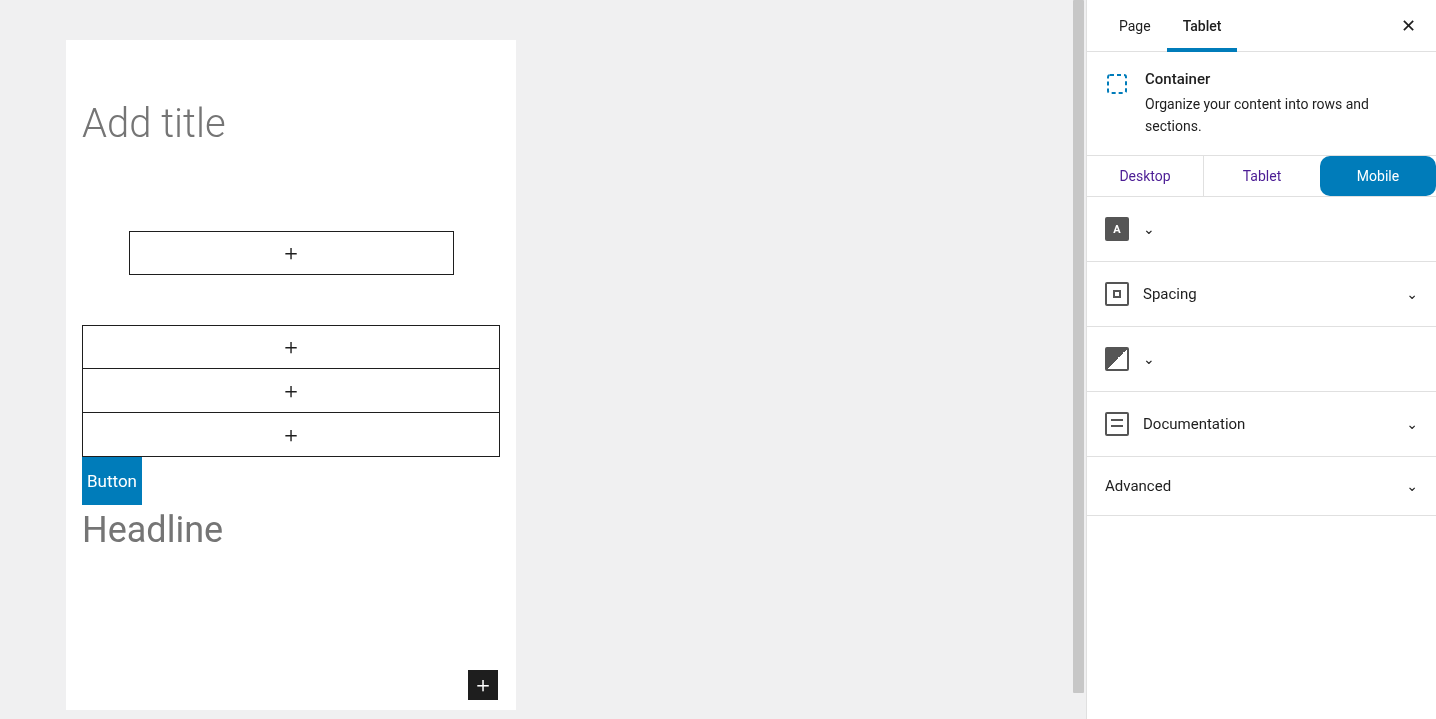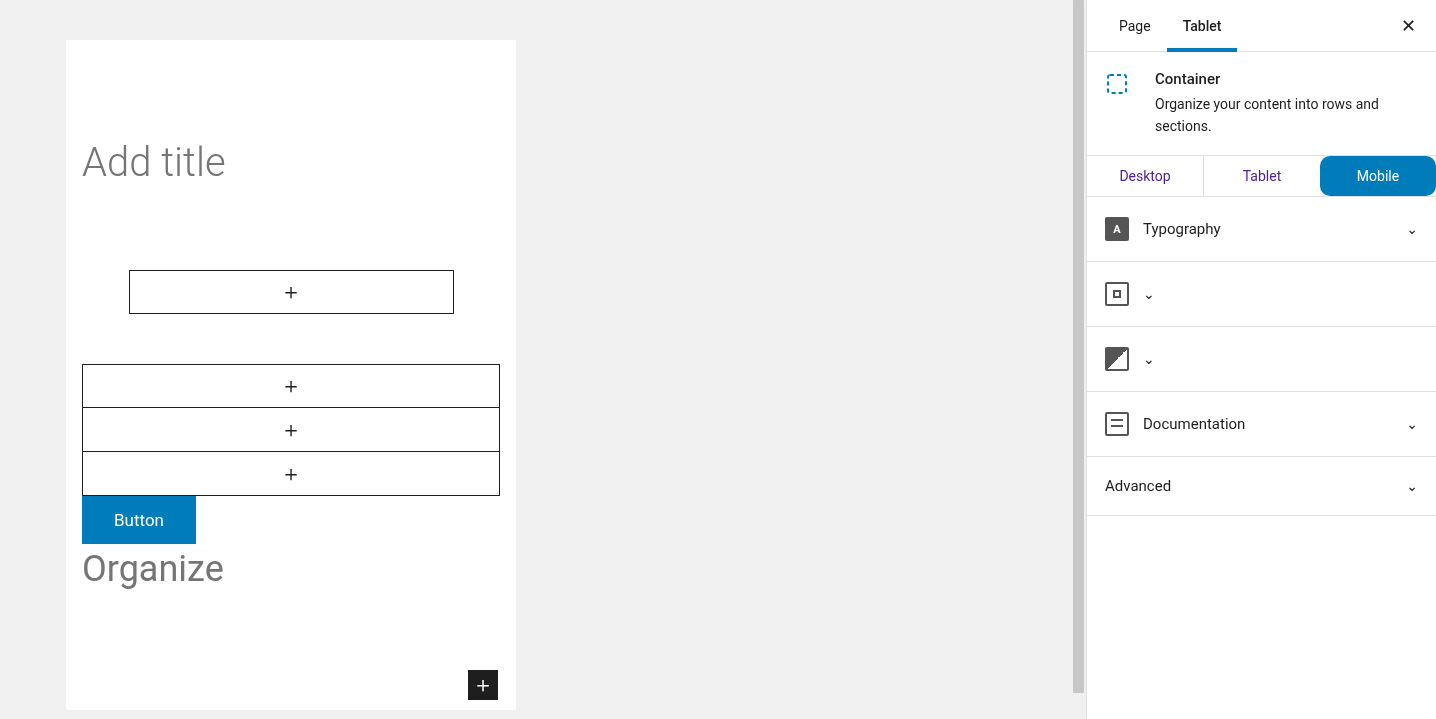--- a/index.html
+++ b/index.html
@@ -30,21 +30,20 @@
       min-height: 670px;
       position: relative;
     }
     .title-input {
       font-size: 40px;
       font-weight: 300;
       color: #757575;
       padding: 0 16px 40px 16px;
       outline: none;
       cursor: text;
-      margin-top: 39px;
     }
 
     .block-area {
       padding: 0 16px;
     }
     .placeholder-box {
       border: 1px solid #1e1e1e;
       height: 44px;
       display: flex;
       align-items: center;
@@ -67,21 +66,21 @@
     .plus {
       font-size: 22px;
       line-height: 1;
       color: #1e1e1e;
     }
 
     .btn {
       background: #007cba;
       color: #fff;
       font-size: 17px;
-      padding: 14px 32px;
+      padding: 14px 5px;
       display: inline-block;
       cursor: pointer;
       margin: 0;
     }
     .headline {
       font-size: 36px;
       font-weight: 400;
       color: #757575;
       padding: 4px 16px;
     }
@@ -160,21 +159,21 @@
       position: absolute;
       right: 20px;
       font-size: 18px;
       cursor: pointer;
       color:#1e1e1e;
     }
 
     .block-info {
       display: flex;
       padding: 18px 18px 18px 18px;
-      gap: 26px;
+      gap: 16px;
       border-bottom: 1px solid #e0e0e0;
       align-items: flex-start;
     }
     .block-icon {
       width: 24px; height: 24px; flex: 0 0 24px;
       color: #007cba;
       margin-top: 2px;
     }
     .block-title {
       font-weight: 500;
@@ -274,21 +273,21 @@
         </div>
         <div class="placeholder-box">
           <span class="plus">＋</span>
         </div>
       </div>
 
       <div style="margin-top:0;">
         <div class="btn">Button</div>
       </div>
     </div>
-    <div class="headline">Organize</div>
+    <div class="headline">Headline</div>
 
     <div class="add-block-btn">
       <span>＋</span>
     </div>
   </div>
 </div>
 
 <div class="scroll-track">
   <div class="scroll-arrow up">▴</div>
   <div class="scroll-thumb"></div>
@@ -317,28 +316,28 @@
 
   <div class="device-tabs">
     <div class="device-tab">Desktop</div>
     <div class="device-divider"></div>
     <div class="device-tab">Tablet</div>
     <div class="device-tab active">Mobile</div>
   </div>
 
   <div class="panel">
     <div class="panel-icon">A</div>
-    <div class="panel-label">Typography</div>
     <div class="chevron">⌄</div>
   </div>
 
   <div class="panel">
     <div class="panel-icon outline">
         <div style="width:8px;height:8px;border:2px solid #555;"></div>
       </div>
+    <div class="panel-label">Spacing</div>
     <div class="chevron">⌄</div>
   </div>
 
   <div class="panel">
     <div class="panel-icon bg-split"></div>
     <div class="chevron">⌄</div>
   </div>
 
   <div class="panel">
     <div class="panel-icon doc"></div>

